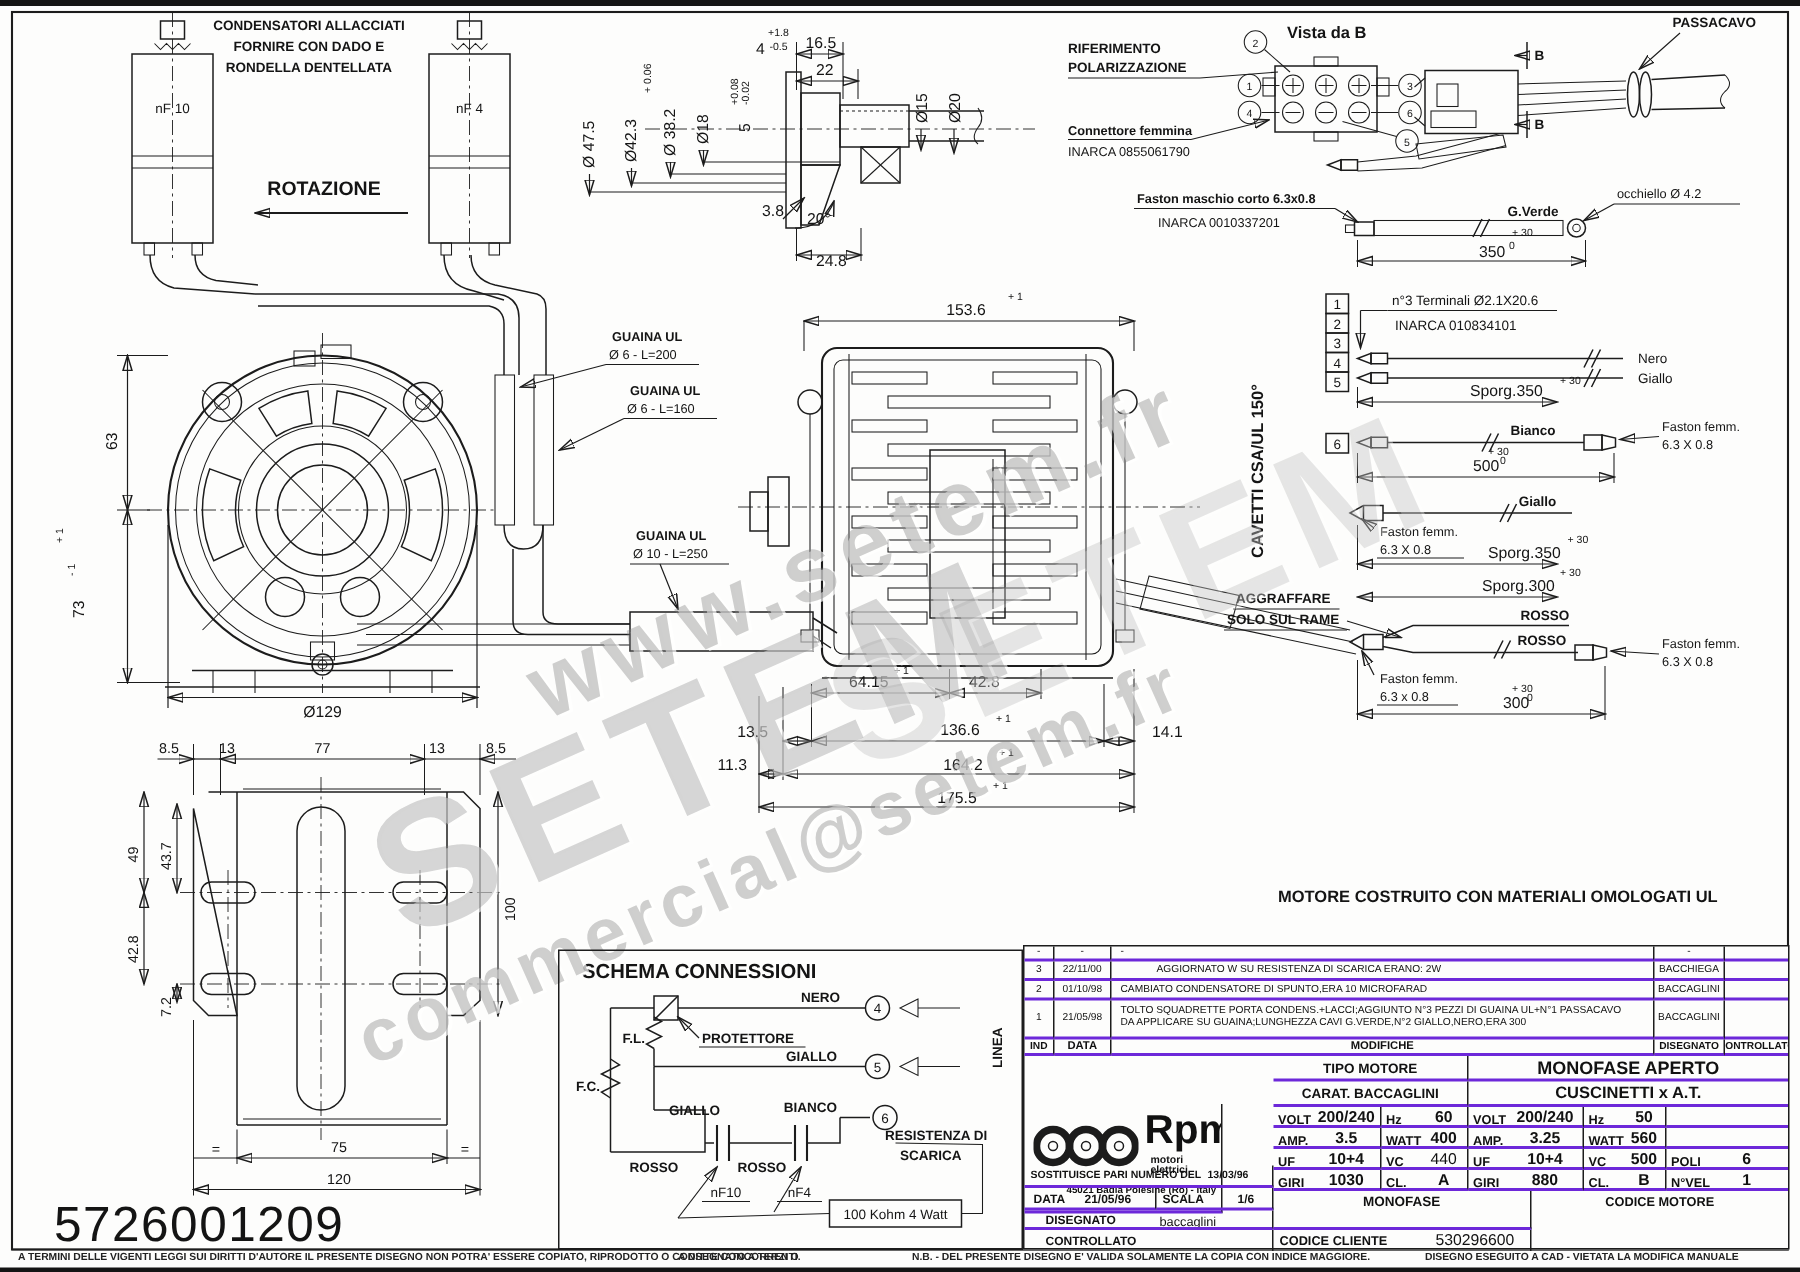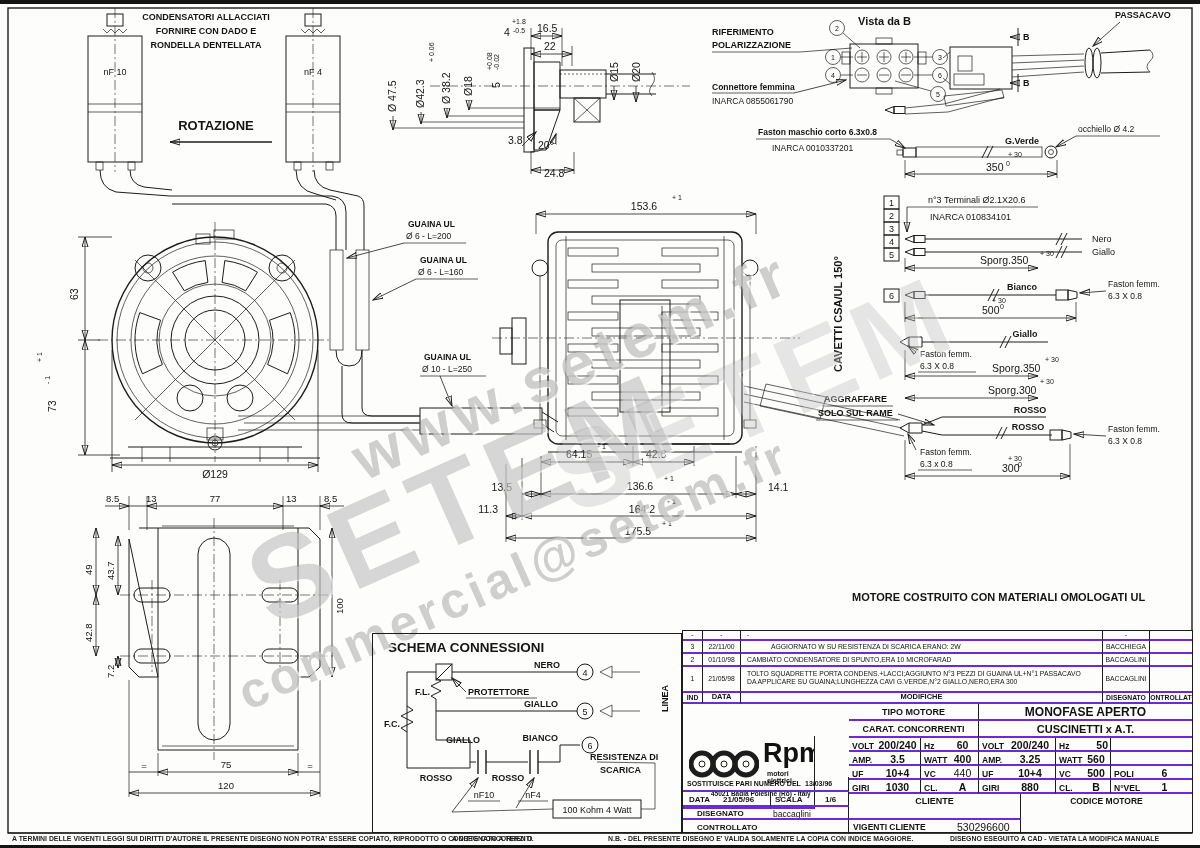--- a/index.html
+++ b/index.html
@@ -714,50 +714,50 @@
     <div class="c" style="left:0;top:176px;width:166px;height:13px;">
       <span class="abs" style="left:14px;top:2px;font-size:8px;font-weight:bold;">DISEGNATO</span>
       <span class="abs" style="left:90px;top:2px;font-size:8.5px;">baccaglini</span>
     </div>
     <div class="c" style="left:0;top:189px;width:166px;height:14px;border-bottom:none;">
       <span class="abs" style="left:14px;top:3px;font-size:8px;font-weight:bold;">CONTROLLATO</span>
     </div>
 
     <div class="c ctr" style="left:166px;top:73px;width:130px;height:17px;font-size:9px;font-weight:bold;">TIPO MOTORE</div>
     <div class="c ne ctr" style="left:296px;top:73px;width:213px;height:17px;font-size:12px;font-weight:bold;">MONOFASE APERTO</div>
-    <div class="c ctr" style="left:166px;top:90px;width:130px;height:17px;font-size:9px;font-weight:bold;">CARAT. CONCORRENTI</div>
+    <div class="c ctr" style="left:166px;top:90px;width:130px;height:17px;font-size:9px;font-weight:bold;">CARAT. BACCAGLINI</div>
     <div class="c ne ctr" style="left:296px;top:90px;width:213px;height:17px;font-size:11px;font-weight:bold;">CUSCINETTI x A.T.</div>
 
     <div id="specgrid"></div>
 
     <div class="c" style="left:166px;top:163px;width:172px;height:26px;">
-      <div style="text-align:center;font-size:9px;font-weight:bold;padding-top:2px;">CLIENTE</div>
+      <div style="text-align:center;font-size:9px;font-weight:bold;padding-top:2px;">MONOFASE</div>
     </div>
     <div class="c" style="left:166px;top:189px;width:172px;height:14px;border-bottom:none;">
-      <span class="abs" style="left:4px;top:2px;font-size:8.5px;font-weight:bold;">VIGENTI CLIENTE</span>
+      <span class="abs" style="left:4px;top:2px;font-size:8.5px;font-weight:bold;">CODICE CLIENTE</span>
       <span class="abs" style="left:108px;top:1px;font-size:10.5px;font-weight:normal;">530296600</span>
     </div>
     <div class="c ne" style="left:338px;top:163px;width:171px;height:40px;border-bottom:none;">
       <div style="text-align:center;font-size:8.5px;font-weight:bold;padding-top:2px;">CODICE MOTORE</div>
     </div>
   <div class="c" style="left: 166px; top: 107px; width: 72px; height: 14px;">
         <span style="position: absolute; left: 3px; top: 3px; font-size: 8.5px; font-weight: bold;">VOLT</span>
         <span style="position: absolute; left: 28px; top: 1px; right: 2px; text-align: center; font-size: 10.5px; font-weight: bold;">200/240</span>
       </div>
       <div class="c" style="left: 238px; top: 107px; width: 58px; height: 14px;">
         <span style="position: absolute; left: 3px; top: 3px; font-size: 8.5px; font-weight: bold;">Hz</span>
         <span style="position: absolute; left: 28px; top: 1px; right: 2px; text-align: center; font-size: 10.5px; font-weight: bold;">60</span>
       </div>
       <div class="c" style="left: 296px; top: 107px; width: 77px; height: 14px;">
         <span style="position: absolute; left: 3px; top: 3px; font-size: 8.5px; font-weight: bold;">VOLT</span>
         <span style="position: absolute; left: 28px; top: 1px; right: 2px; text-align: center; font-size: 10.5px; font-weight: bold;">200/240</span>
       </div>
       <div class="c" style="left: 373px; top: 107px; width: 55px; height: 14px;">
         <span style="position: absolute; left: 3px; top: 3px; font-size: 8.5px; font-weight: bold;">Hz</span>
-        <span style="position: absolute; left: 28px; top: 1px; right: 2px; text-align: right; font-size: 10.5px; font-weight: bold;">50</span>
+        <span style="position: absolute; left: 28px; top: 1px; right: 2px; text-align: center; font-size: 10.5px; font-weight: bold;">50</span>
       </div>
       <div class="c ne" style="left: 428px; top: 107px; width: 81px; height: 14px;">
         <span style="position: absolute; left: 3px; top: 3px; font-size: 8.5px; font-weight: bold;"></span>
         <span style="position: absolute; left: 28px; top: 1px; right: 2px; text-align: center; font-size: 10.5px; font-weight: bold;"></span>
       </div>
       <div class="c" style="left: 166px; top: 121px; width: 72px; height: 14px;">
         <span style="position: absolute; left: 3px; top: 3px; font-size: 8.5px; font-weight: bold;">AMP.</span>
         <span style="position: absolute; left: 28px; top: 1px; right: 2px; text-align: center; font-size: 10.5px; font-weight: bold;">3.5</span>
       </div>
       <div class="c" style="left: 238px; top: 121px; width: 58px; height: 14px;">
@@ -811,17 +811,18 @@
       <div class="c" style="left: 373px; top: 149px; width: 55px; height: 14px;">
         <span style="position: absolute; left: 3px; top: 3px; font-size: 8.5px; font-weight: bold;">CL.</span>
         <span style="position: absolute; left: 28px; top: 1px; right: 2px; text-align: center; font-size: 10.5px; font-weight: bold;">B</span>
       </div>
       <div class="c ne" style="left: 428px; top: 149px; width: 81px; height: 14px;">
         <span style="position: absolute; left: 3px; top: 3px; font-size: 8.5px; font-weight: bold;">N°VEL</span>
         <span style="position: absolute; left: 28px; top: 1px; right: 2px; text-align: center; font-size: 10.5px; font-weight: bold;">1</span>
       </div>
     </div>
 
+  <div id="partno">5726001209</div>
   <div class="ftx" style="left:12px;">A TERMINI DELLE VIGENTI LEGGI SUI DIRITTI D'AUTORE IL PRESENTE DISEGNO NON POTRA' ESSERE COPIATO, RIPRODOTTO O CONSEGNATO A TERZI O</div>
   <div class="ftx" style="left:452px;">A DITTE CONCORRENTI.</div>
   <div class="ftx" style="left:608px;">N.B. - DEL PRESENTE DISEGNO E' VALIDA SOLAMENTE LA COPIA CON INDICE MAGGIORE.</div>
   <div class="ftx" style="left:950px;">DISEGNO ESEGUITO A CAD - VIETATA LA MODIFICA MANUALE</div>
 </div>
 
 </body></html>

